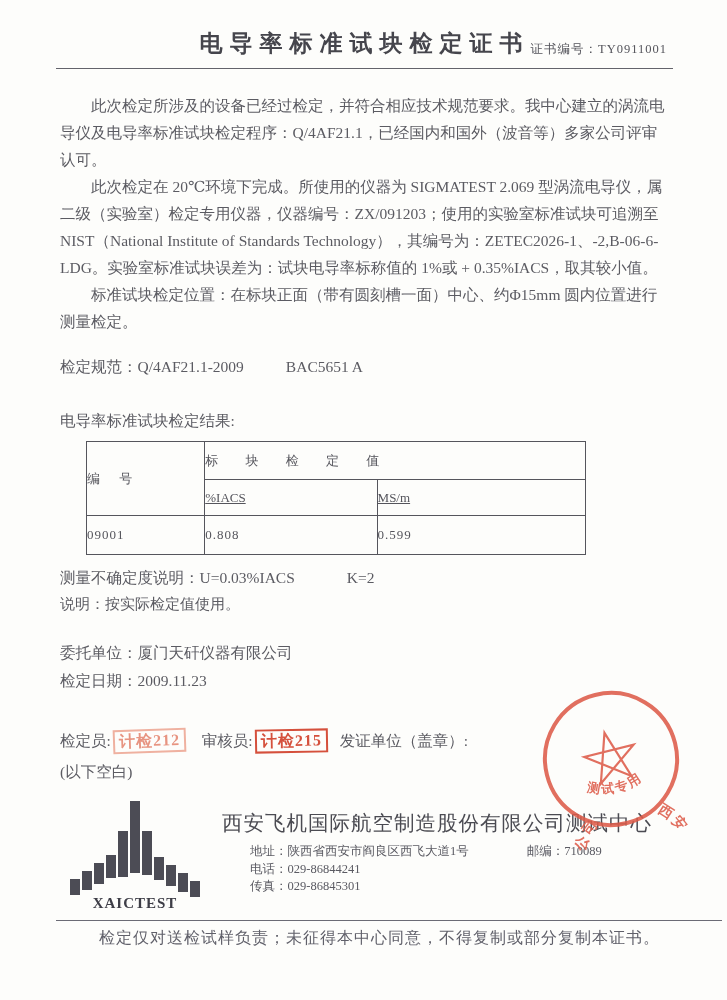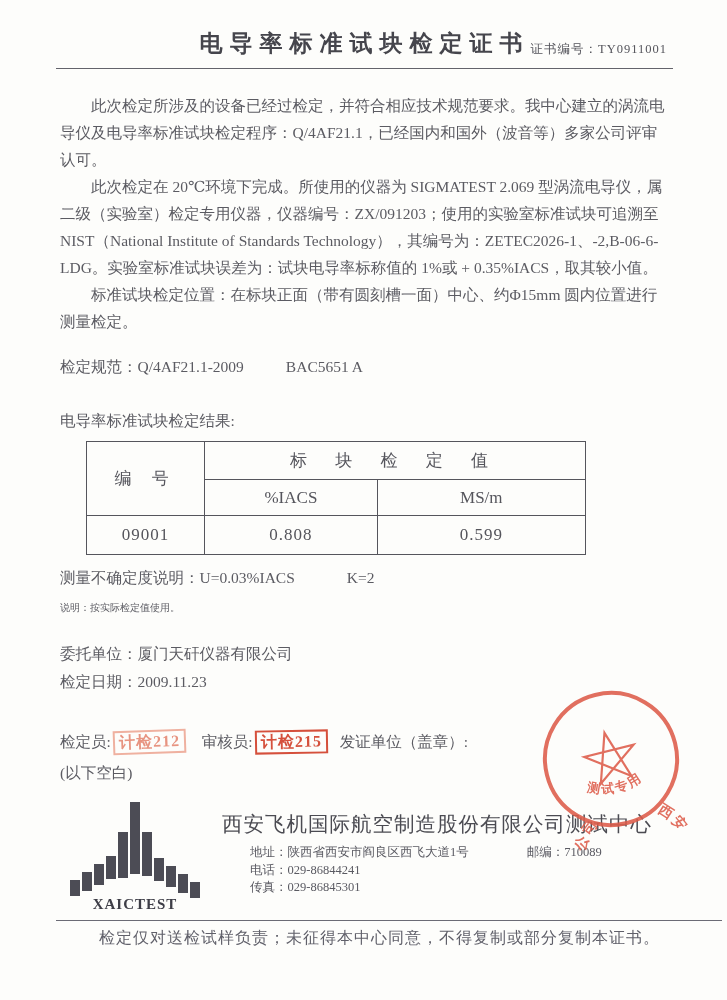--- a/index.html
+++ b/index.html
@@ -20,31 +20,31 @@
   .para { font-size:15.5px; line-height:27px; text-indent:2em; color:#5b5b62; margin-top:0; }
   .para:first-of-type { margin-top:23px; }
 
   .spec-line { margin-top:22px; font-size:15.5px; color:#5b5b62; }
   .spec-line .v2 { margin-left:42px; }
 
   .results-label { margin-top:33px; font-size:15.5px; color:#5b5b62; }
 
   
   table.results { border-collapse:collapse; width:500px; margin:9px 0 0 26px; color:#55555c; }
-  table.results td { border:1.7px solid #55555c; text-align:center; font-size:17px; }
+  table.results td { border:1.7px solid #55555c; text-align:left; font-size:13px; }
   td.idh { width:118px; letter-spacing:8px; }
   td.grp { letter-spacing:12px; height:38px; }
-  tr.sub td { height:36px; }
+  tr.sub td { height:36px;text-decoration:underline; }
   td.c2 { width:172px; }
   td.c3 { width:208px; }
   tr.datarow td { height:39px; letter-spacing:1px; }
 
   .uncert { margin-top:13px; font-size:15.5px; color:#5b5b62; }
   .uncert .kval { margin-left:52px; }
-  .note { margin-top:12px; font-size:10px; color:#5b5b62; }
+  .note { margin-top:6px; font-size:15px; color:#5b5b62; }
 
   .client-block { margin-top:25px; font-size:15.5px; line-height:28px; color:#5b5b62; }
 
   
   .sig-row { margin-top:34px; display:flex; align-items:center; font-size:15.5px; color:#5b5b62; }
   .stamp { display:inline-block; border:2px solid; padding:0 4px 1px 4px; font-weight:bold;
            font-size:16px; letter-spacing:1px; line-height:19px; }
   .stamp-verifier { color:#e4826c; border-color:#eda491; transform:rotate(-2deg); margin:0 16px 0 2px; opacity:.85; }
   .stamp-reviewer { color:#d5503c; border-color:#d5503c; transform:rotate(-1deg); margin:0 12px 0 2px; }
   .blank-note { margin-top:9px; font-size:15.5px; color:#5b5b62; }

